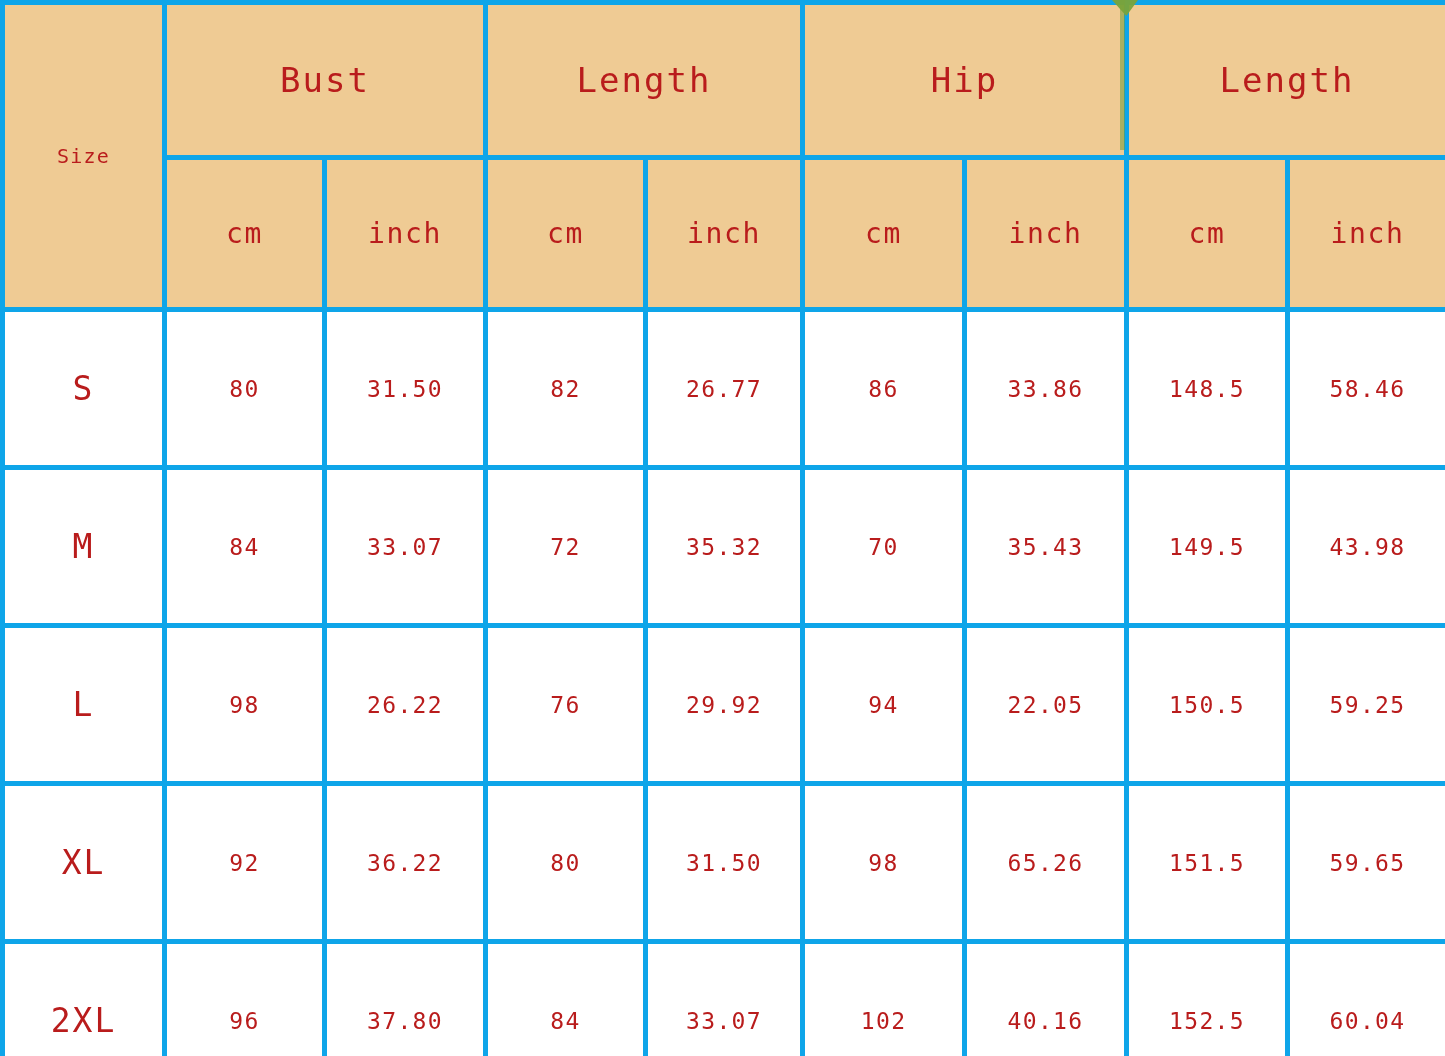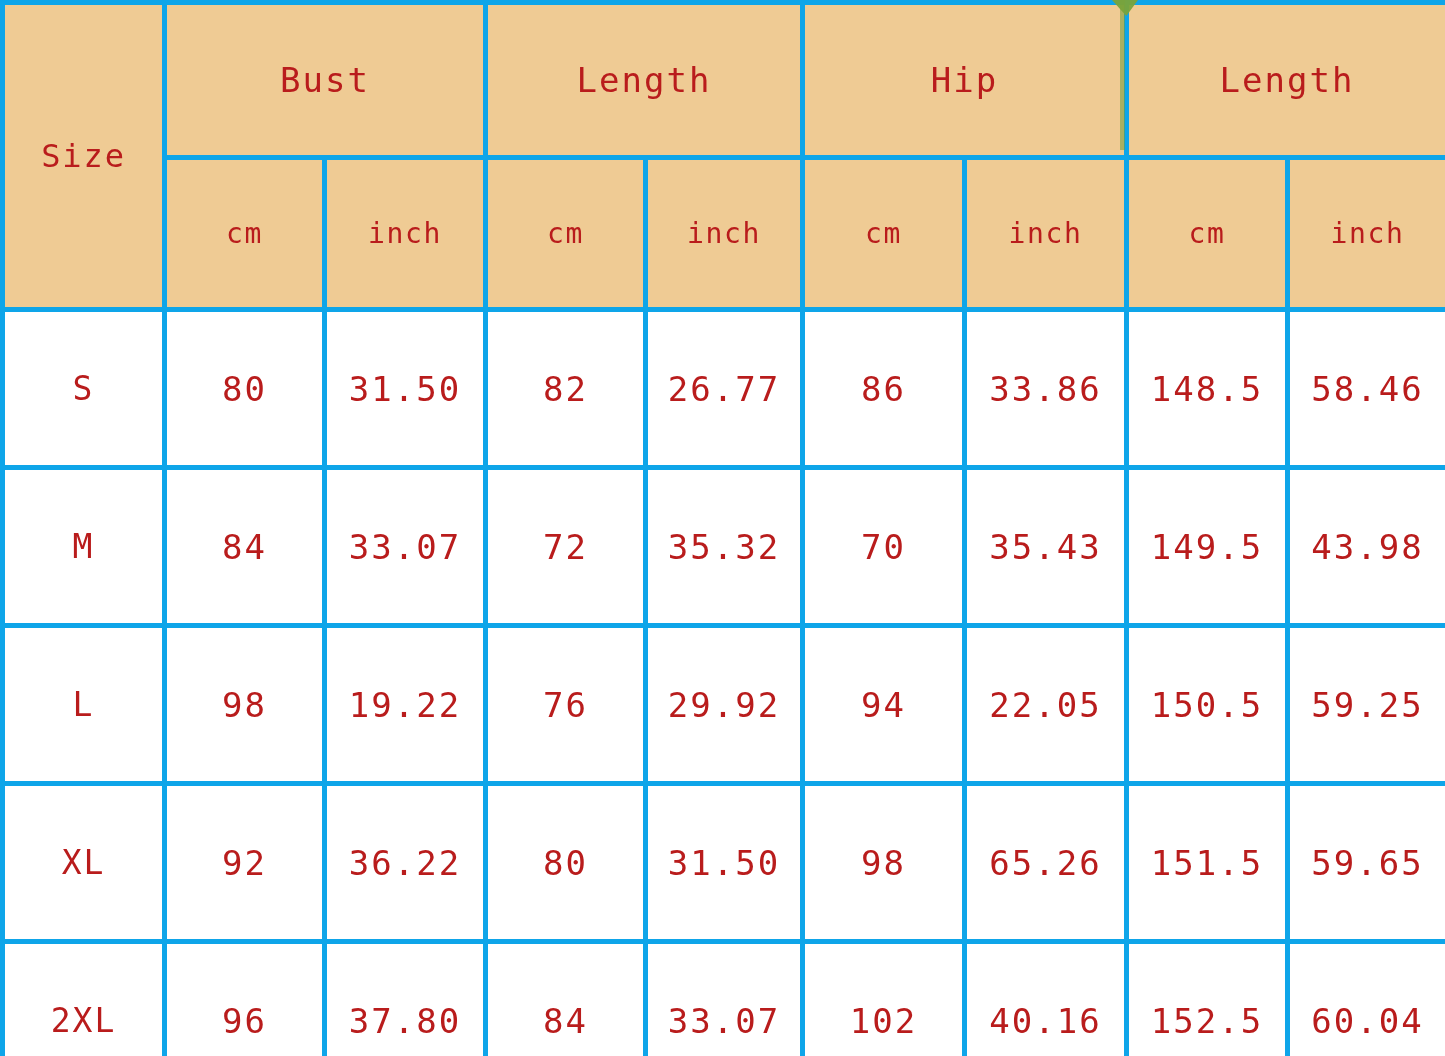--- a/index.html
+++ b/index.html
@@ -41,26 +41,26 @@
   .hdr-group {
     font-size: 34px;
     height: 148px;
     letter-spacing: 0.12em;
   }
   .hdr-unit {
     font-size: 28px;
     height: 145px;
   }
   .hdr-size {
-    font-size: 32px;
+    font-size: 20px;
     letter-spacing: 0.1em;
   }
   .body-row td {
     height: 151px;
-    font-size: 34px;
+    font-size: 23px;
     background: #ffffff;
     letter-spacing: 0.1em;
   }
   .body-row td.size-cell {
     font-size: 33px;
   }
   
   col.c-size   { width: 162px; }
   col.c-cm     { width: 160px; }
   col.c-inch   { width: 161px; }
@@ -148,21 +148,21 @@
         <td>72</td>
         <td>35.32</td>
         <td>70</td>
         <td>35.43</td>
         <td>149.5</td>
         <td>43.98</td>
       </tr>
       <tr class="body-row">
         <td class="size-cell">L</td>
         <td>98</td>
-        <td>19.22</td>
+        <td>26.22</td>
         <td>76</td>
         <td>29.92</td>
         <td>94</td>
         <td>22.05</td>
         <td>150.5</td>
         <td>59.25</td>
       </tr>
       <tr class="body-row">
         <td class="size-cell">XL</td>
         <td>92</td>

